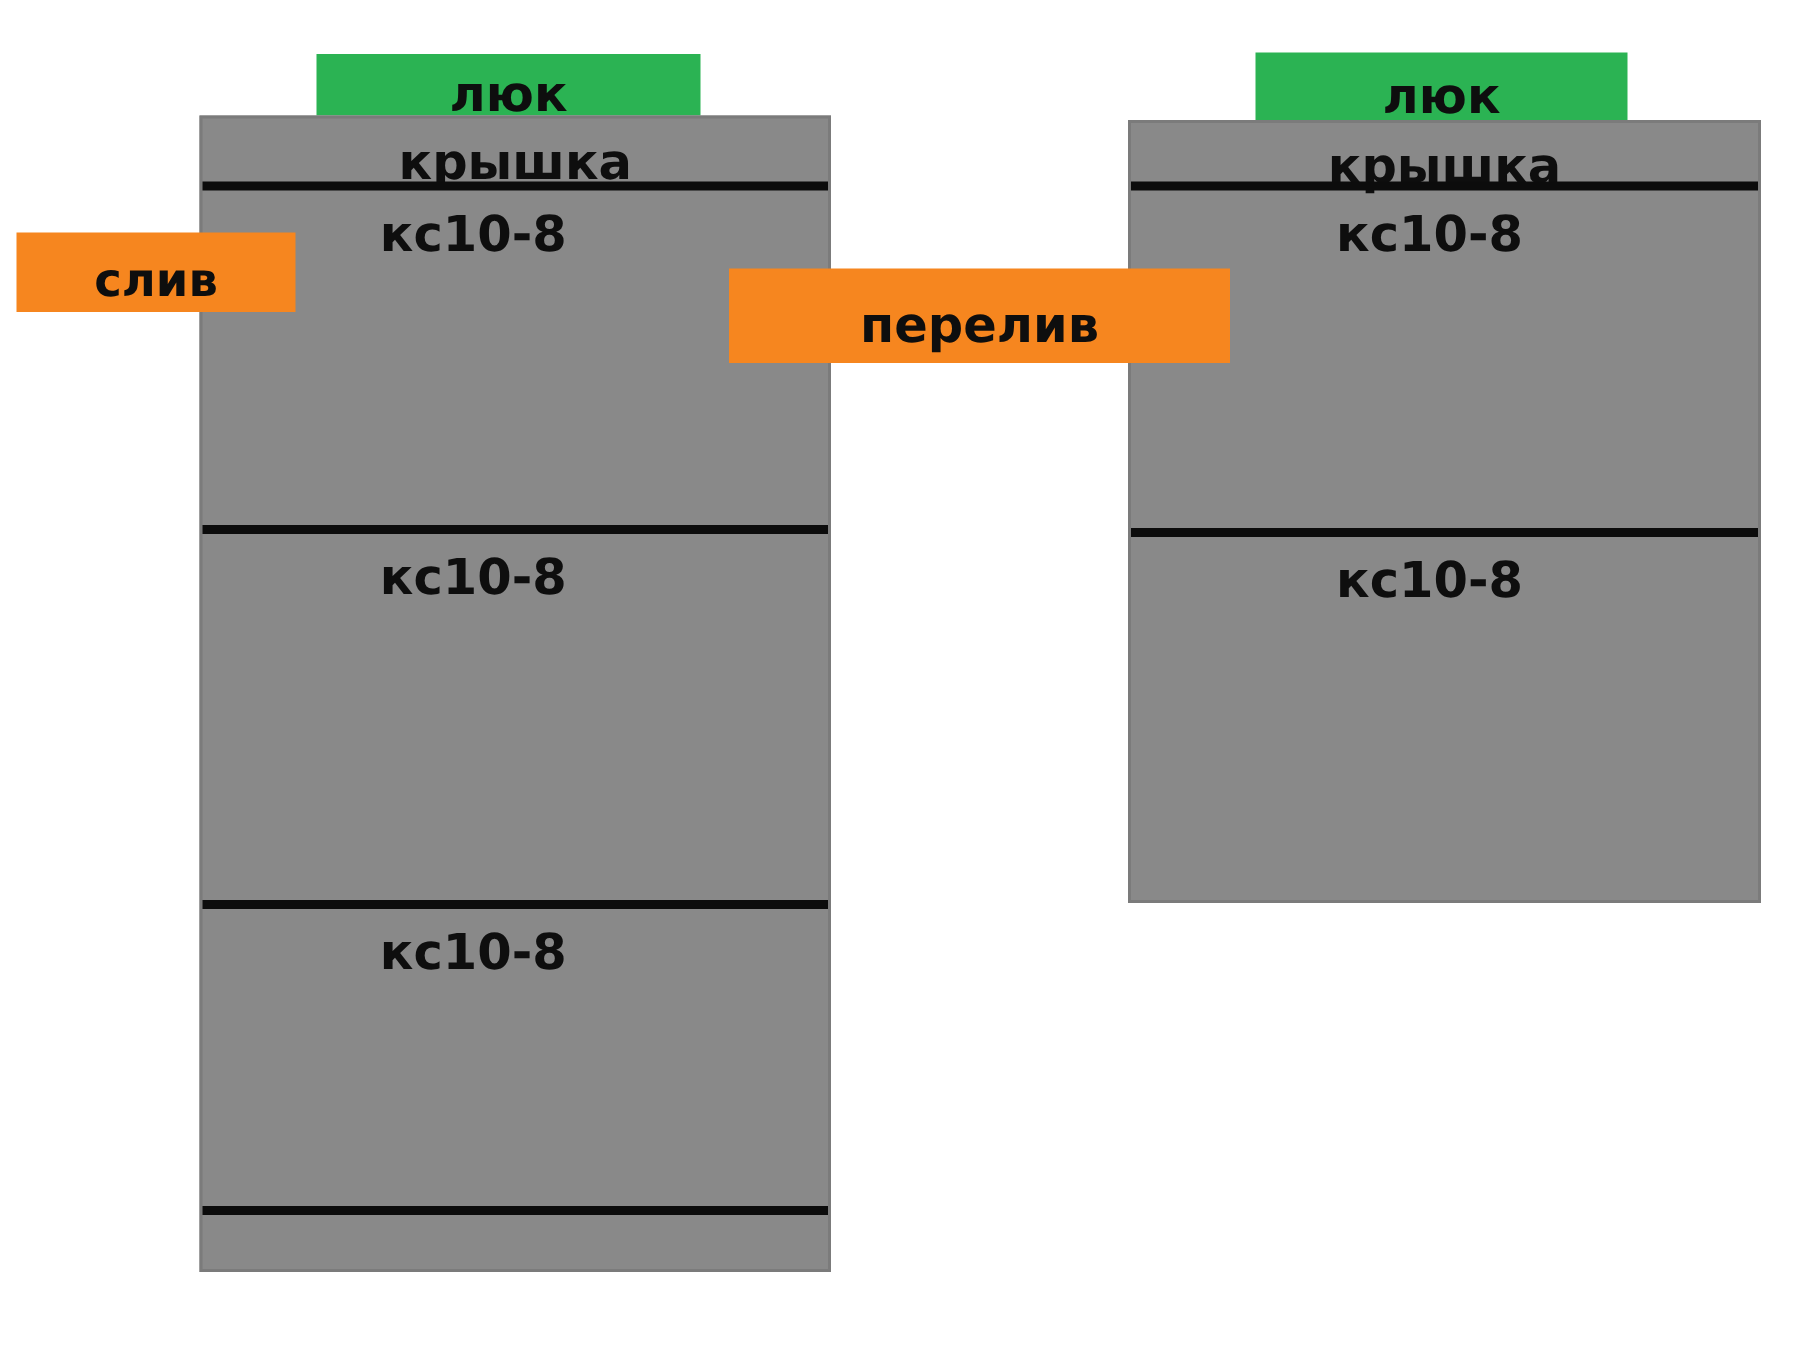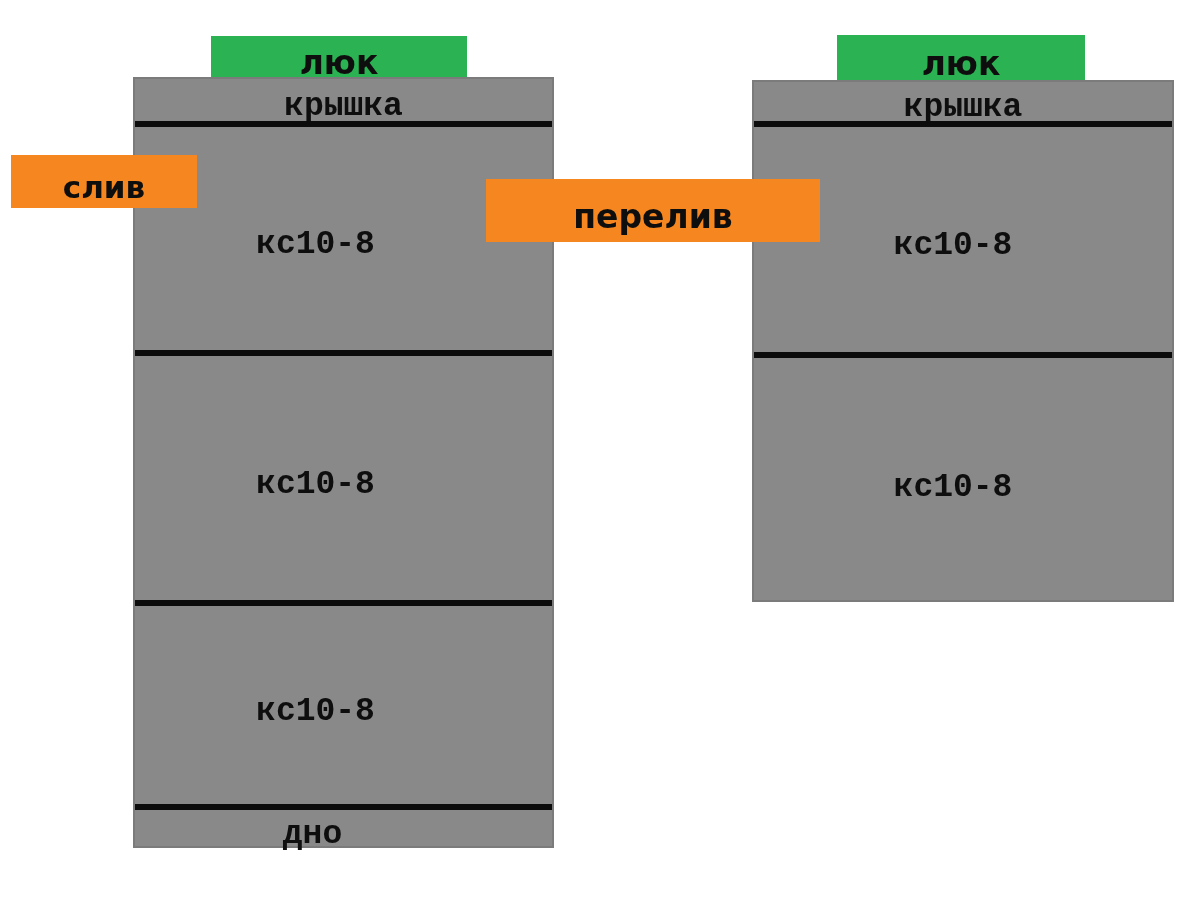--- a/index.html
+++ b/index.html
@@ -20,23 +20,22 @@
     background: #898989;
     border: 2px solid #7b7b7b;
     box-sizing: border-box;
     z-index: 1;
   }
   .section {
     position: absolute;
     left: 0;
     right: 0;
     display: flex;
-    align-items: center;
+    align-items: flex-start;
     justify-content: center;
-    font-family: Liberation Mono, monospace;
   }
   .joint-line {
     position: absolute;
     left: 0;
     right: 0;
     height: 6px;
     background: #0c0c0c;
     z-index: 2;
   }
   .label-text {
@@ -108,23 +107,20 @@
     </div>
     <div class="joint-line tl-line2"></div>
     <div class="section tl-ring2">
       <span class="label-text ring-label-left">кс10-8</span>
     </div>
     <div class="joint-line tl-line3"></div>
     <div class="section tl-ring3">
       <span class="label-text ring-label-left">кс10-8</span>
     </div>
     <div class="joint-line tl-line4"></div>
-    <div class="section tl-bottom">
-      <span class="label-text bottom-label">дно</span>
-    </div>
   </div>
 
   <div class="pipe pipe-overflow">
     <span class="label-text">перелив</span>
   </div>
 
   <div class="pipe pipe-drain">
     <span class="label-text" style="font-size:31px;">слив</span>
   </div>
 

